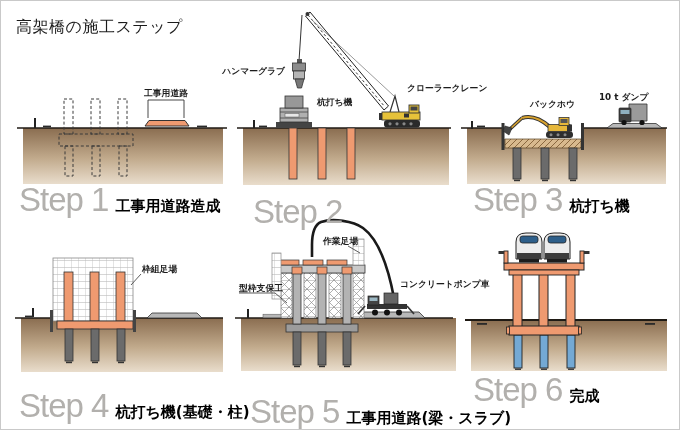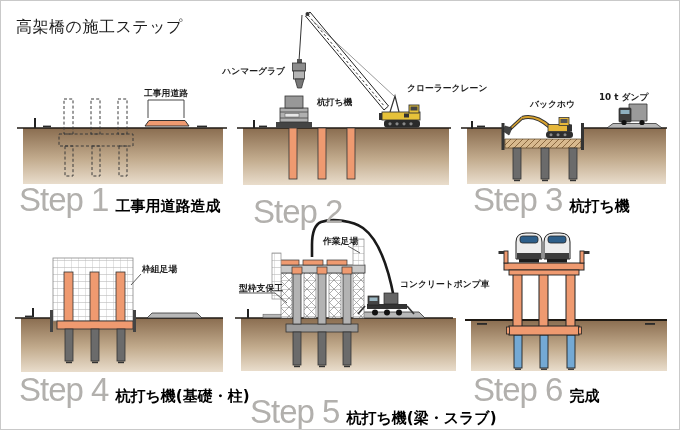--- a/index.html
+++ b/index.html
@@ -293,26 +293,26 @@
     <span class="step-num">Step 1</span>
     <span class="step-text">工事用道路造成</span>
   </div>
   <div class="caption" style="left:252px;top:192px;">
     <span class="step-num">Step 2</span>
   </div>
   <div class="caption" style="left:472px;top:180px;">
     <span class="step-num">Step 3</span>
     <span class="step-text">杭打ち機</span>
   </div>
-  <div class="caption" style="left:18px;top:370px;">
+  <div class="caption" style="left:18px;top:386px;">
     <span class="step-num">Step 4</span>
     <span class="step-text">杭打ち機(基礎・柱)</span>
   </div>
   <div class="caption" style="left:249px;top:392px;">
     <span class="step-num">Step 5</span>
-    <span class="step-text">杭打ち機(梁・スラブ)</span>
+    <span class="step-text">工事用道路(梁・スラブ)</span>
   </div>
   <div class="caption" style="left:472px;top:370px;">
     <span class="step-num">Step 6</span>
     <span class="step-text">完成</span>
   </div>
 
 </div>
 
 </body></html>

